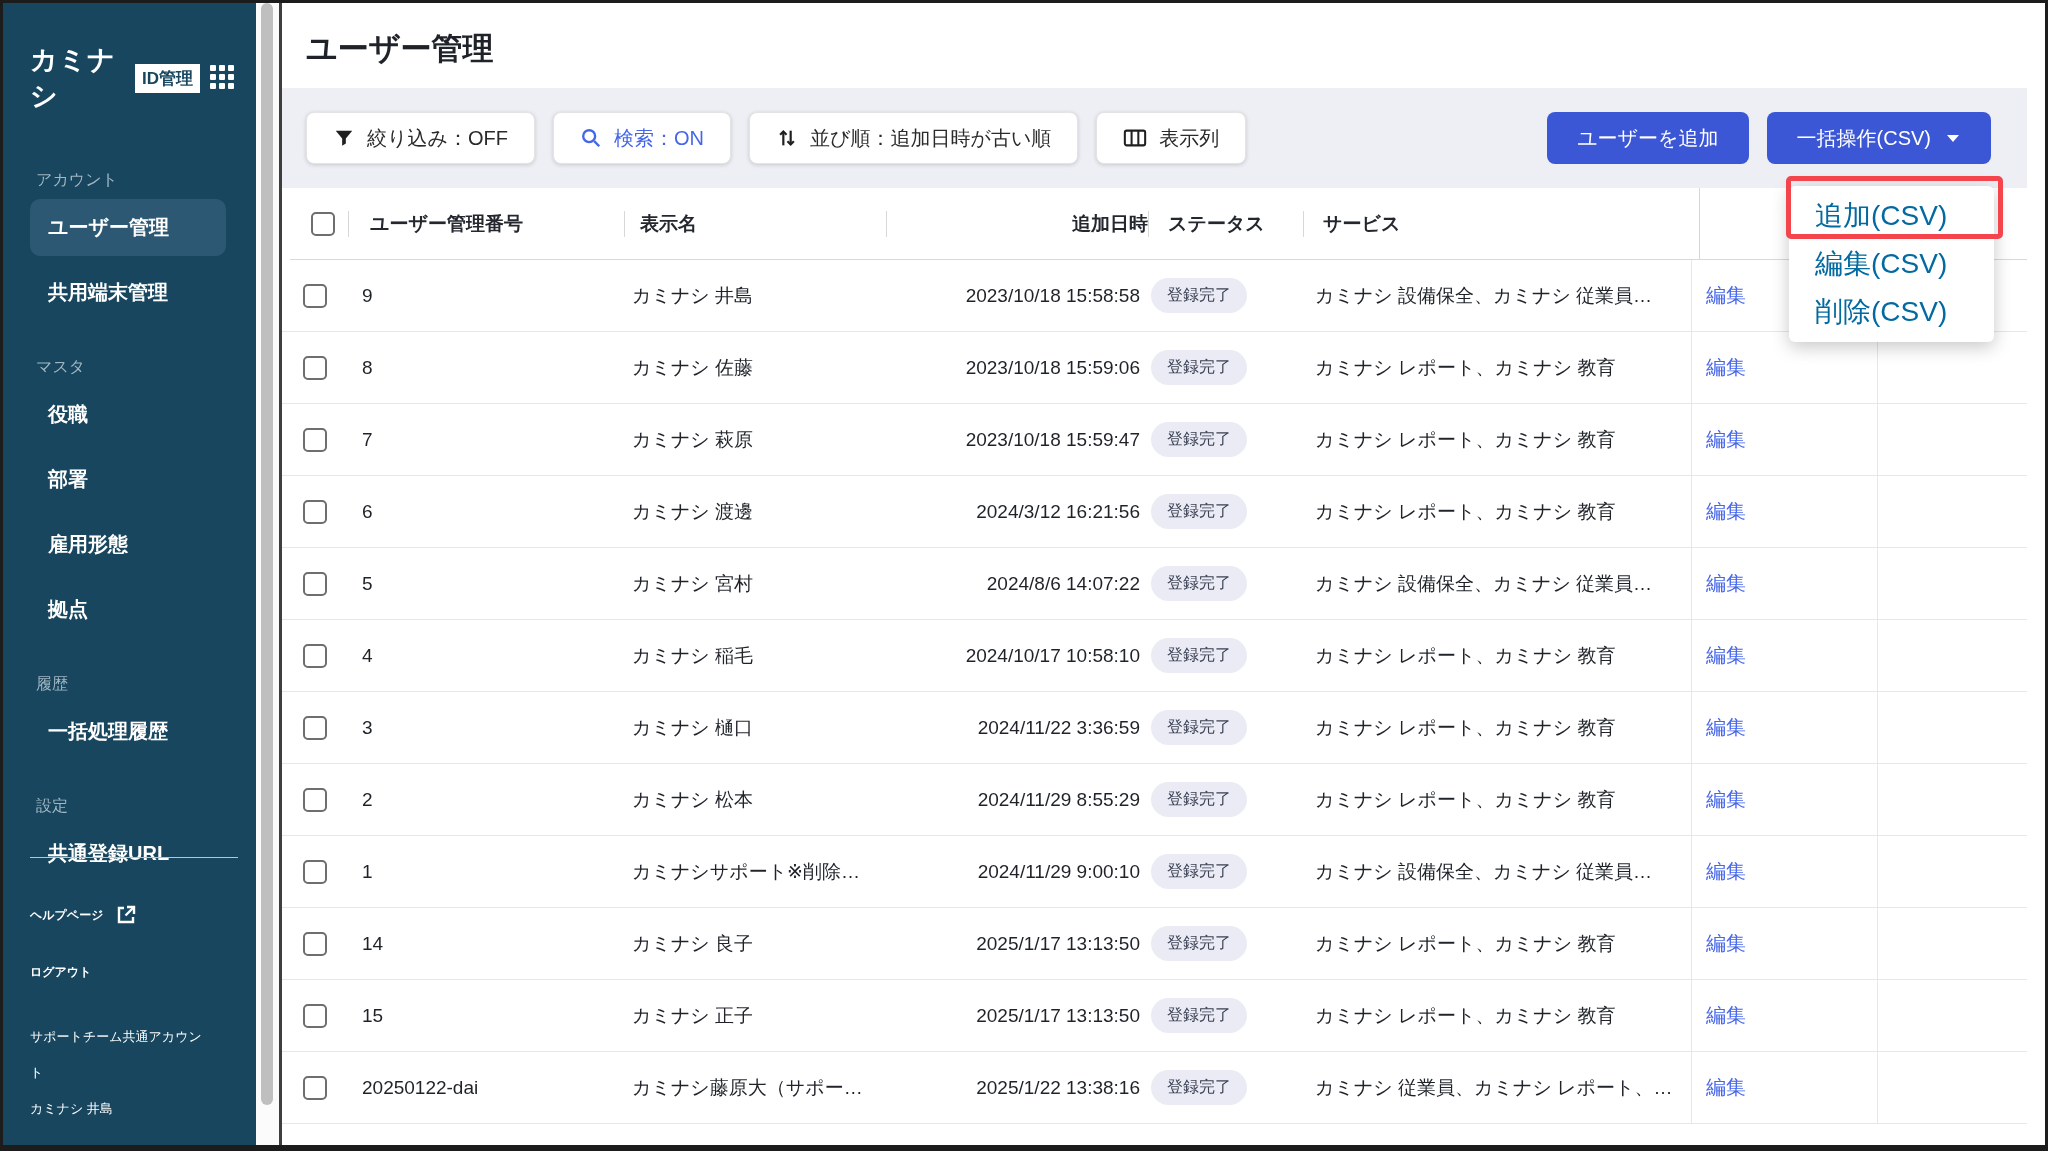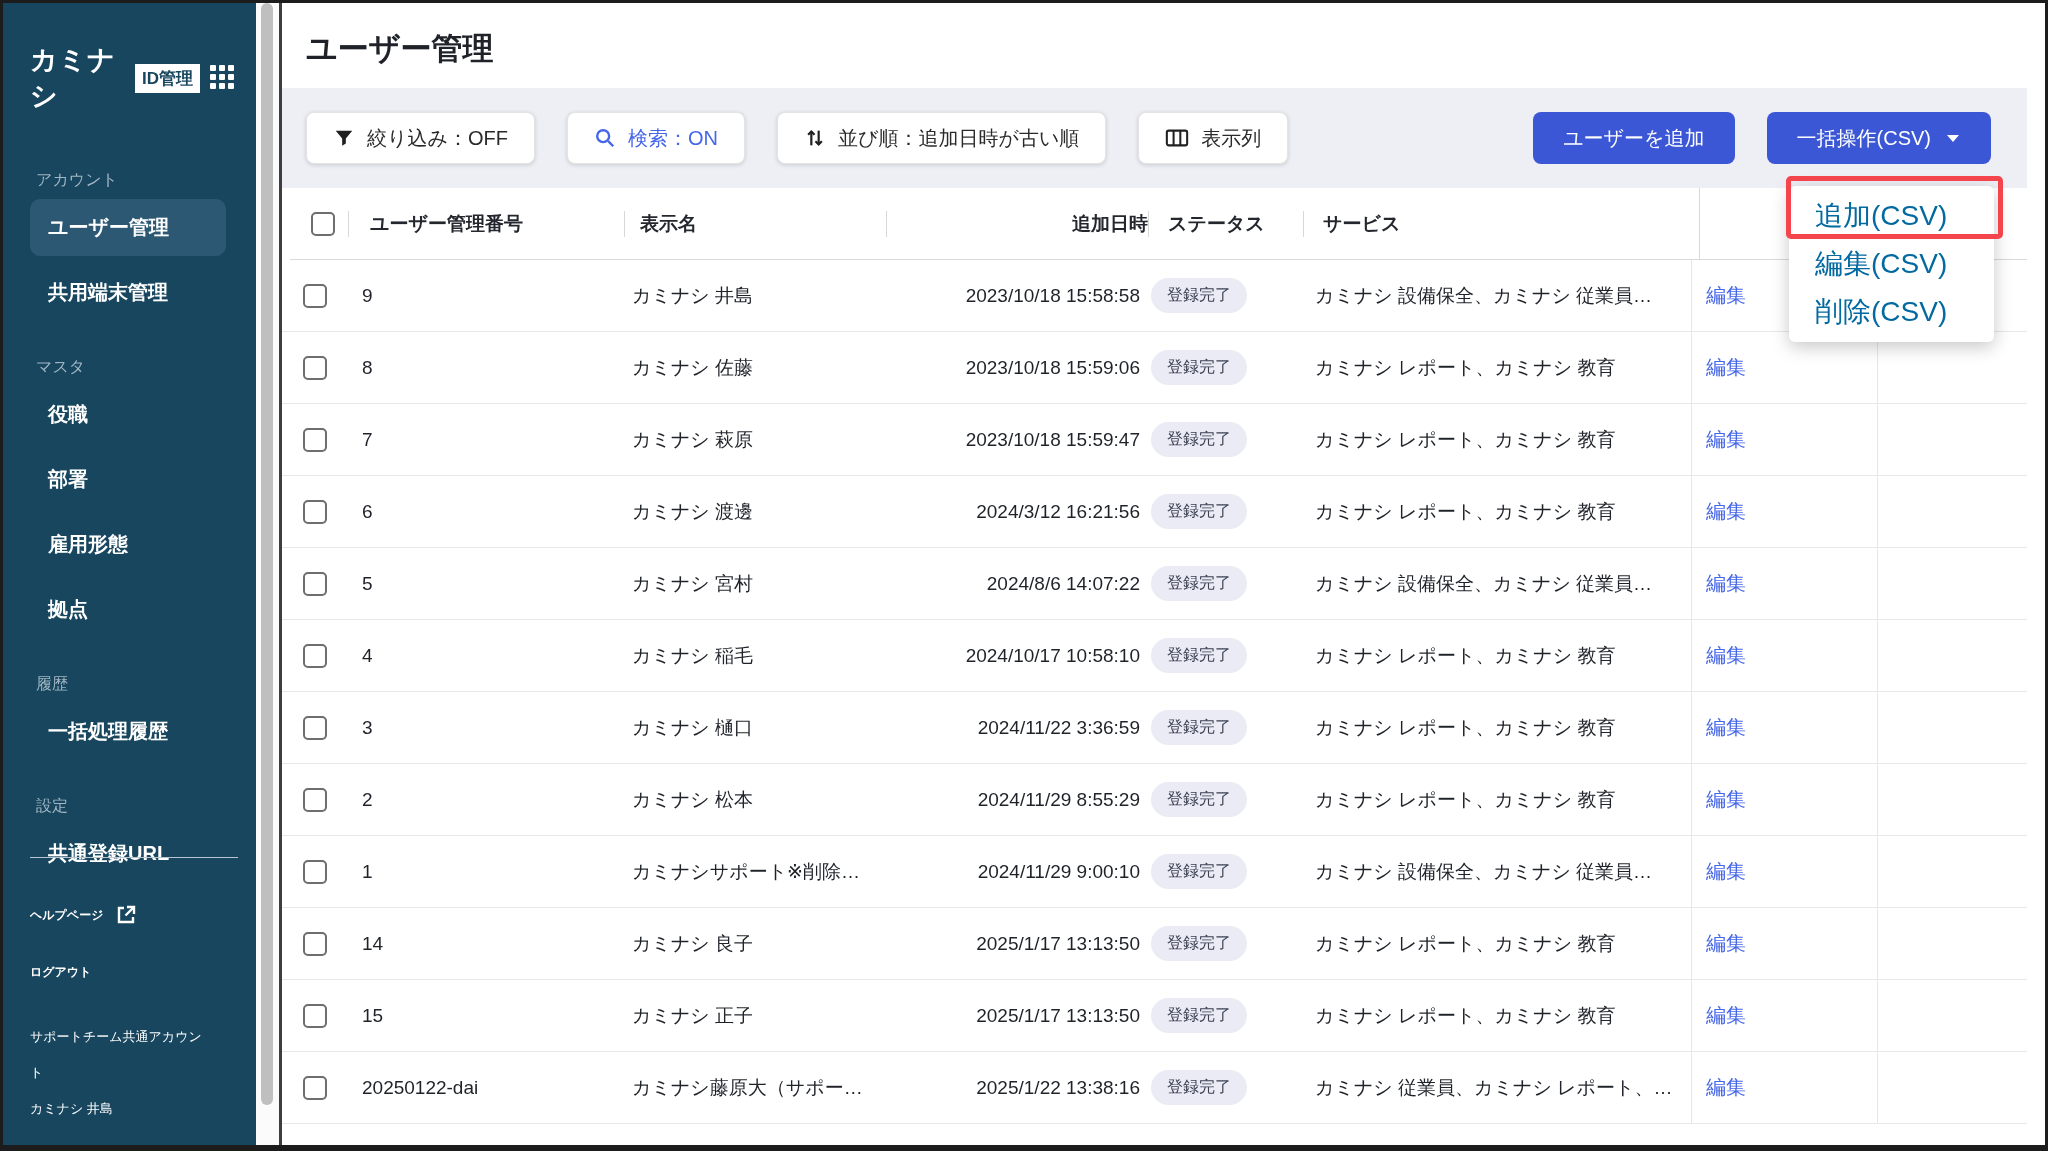--- a/index.html
+++ b/index.html
@@ -30,21 +30,21 @@
   .foot-account{font-size:13px; line-height:36px; width:185px;}
 
   
   .side-scroll{position:absolute; left:256px; top:0; width:24px; height:100%; background:#FBFBFB; z-index:4;}
   .side-scroll .thumb{position:absolute; left:5px; top:3px; width:12px; height:1102px; background:#BFBFBF; border-radius:7px;}
   .pane-divider{position:absolute; left:279px; top:0; width:3px; height:100%; background:#3E3E3E; z-index:6;}
 
   
   .main{position:absolute; left:282px; top:0; width:1766px; height:100%; background:#fff;}
   .page-title{font-size:31px; font-weight:bold; margin:28px 0 0 24px;}
-  .toolbar{position:absolute; left:0; top:88px; width:1745px; height:100px; background:var(--toolbar-bg); display:flex; align-items:center; padding:0 36px 0 24px; gap:32px;}
+  .toolbar{position:absolute; left:0; top:88px; width:1745px; height:100px; background:var(--toolbar-bg); display:flex; align-items:center; padding:0 36px 0 24px; gap:18px;}
   .tbtn{height:52px; background:#fff; border:1px solid #E4E4E4; border-radius:8px; box-shadow:0 1px 4px rgba(0,0,0,.16); display:flex; align-items:center; gap:12px; padding:0 26px; font-size:20px; color:#2A2A2A; cursor:pointer; white-space:nowrap;}
   .tbtn.blue-text{color:var(--link-blue);}
   .toolbar .spacer{flex:1;}
   .pbtn{height:52px; background:var(--primary-blue); color:#fff; border:none; border-radius:8px; font-size:20px; display:flex; align-items:center; justify-content:center; gap:14px; padding:0 30px; cursor:pointer; white-space:nowrap;}
   .icon{flex:0 0 auto; display:block;}
 
   
   .card{position:absolute; left:0; top:188px; width:1745px; height:963px; background:#fff; border-radius:10px 10px 0 0; overflow:hidden;}
   .trow{display:grid; grid-template-columns:58px 276px 262px 262px 155px 396px 186px 1fr; align-items:center; height:72px; border-bottom:1px solid var(--row-border); position:relative;}
   .trow.head{border-bottom-color:#D9D9D9;margin-left:8px;}

